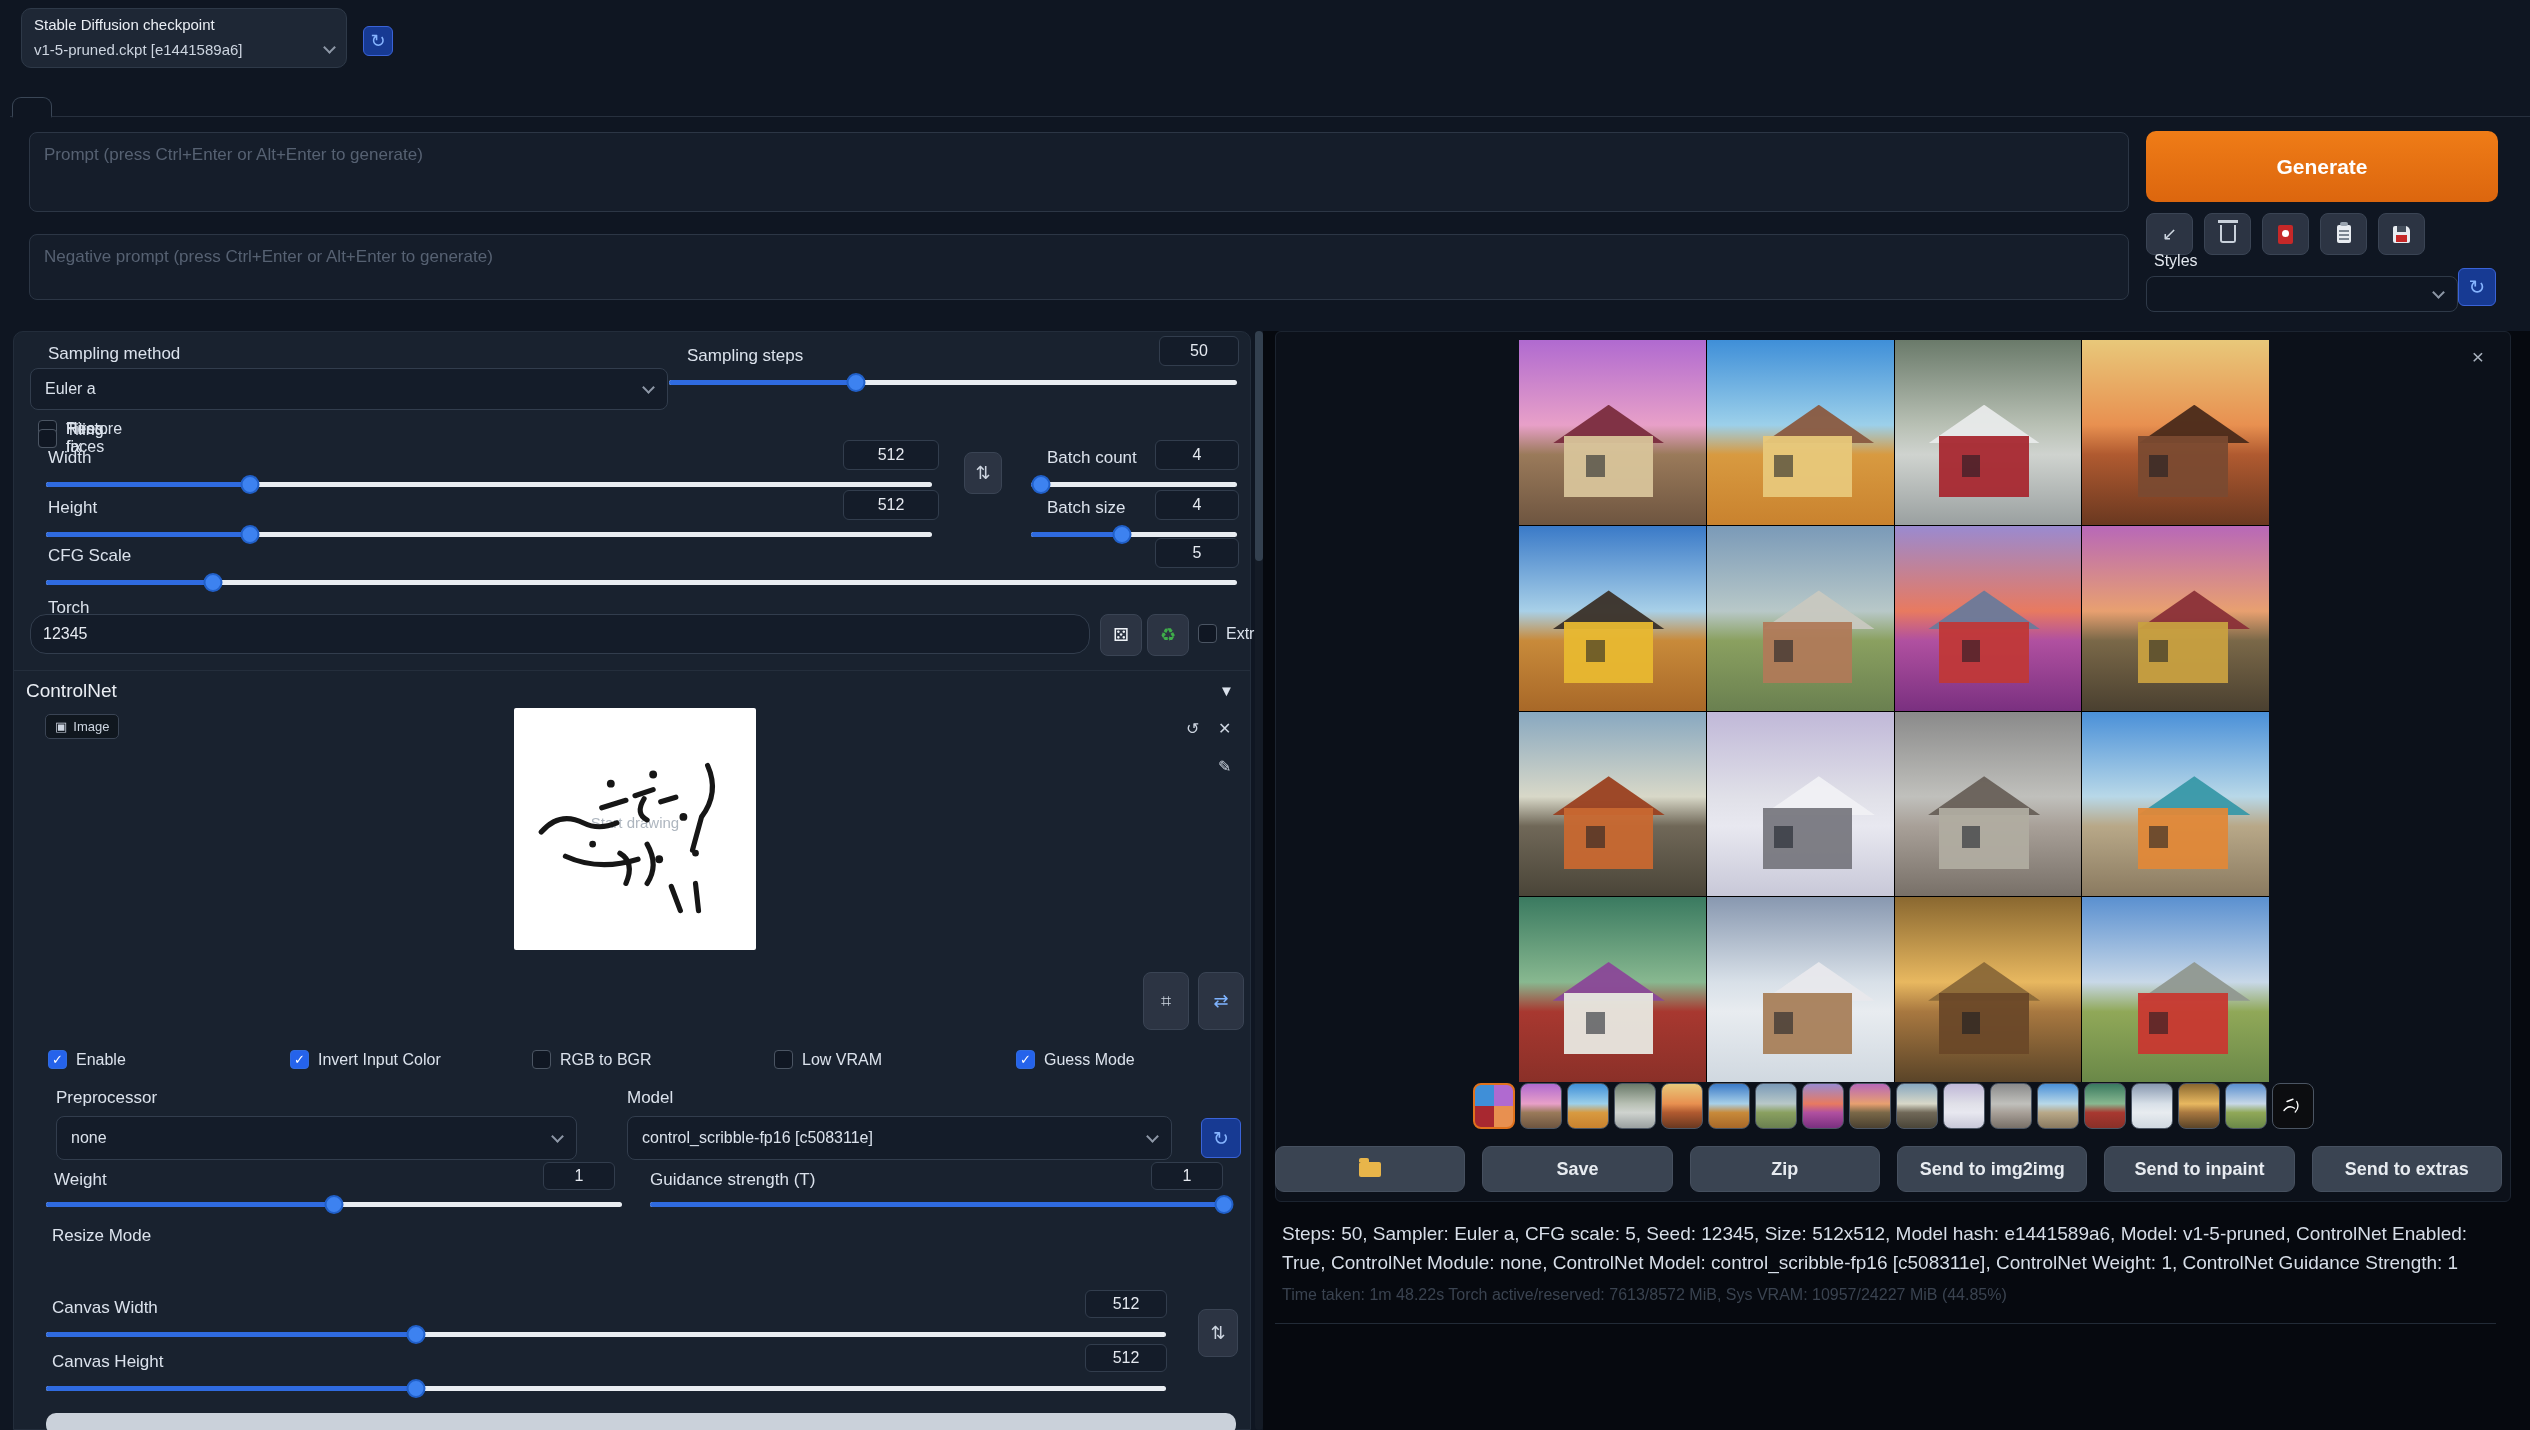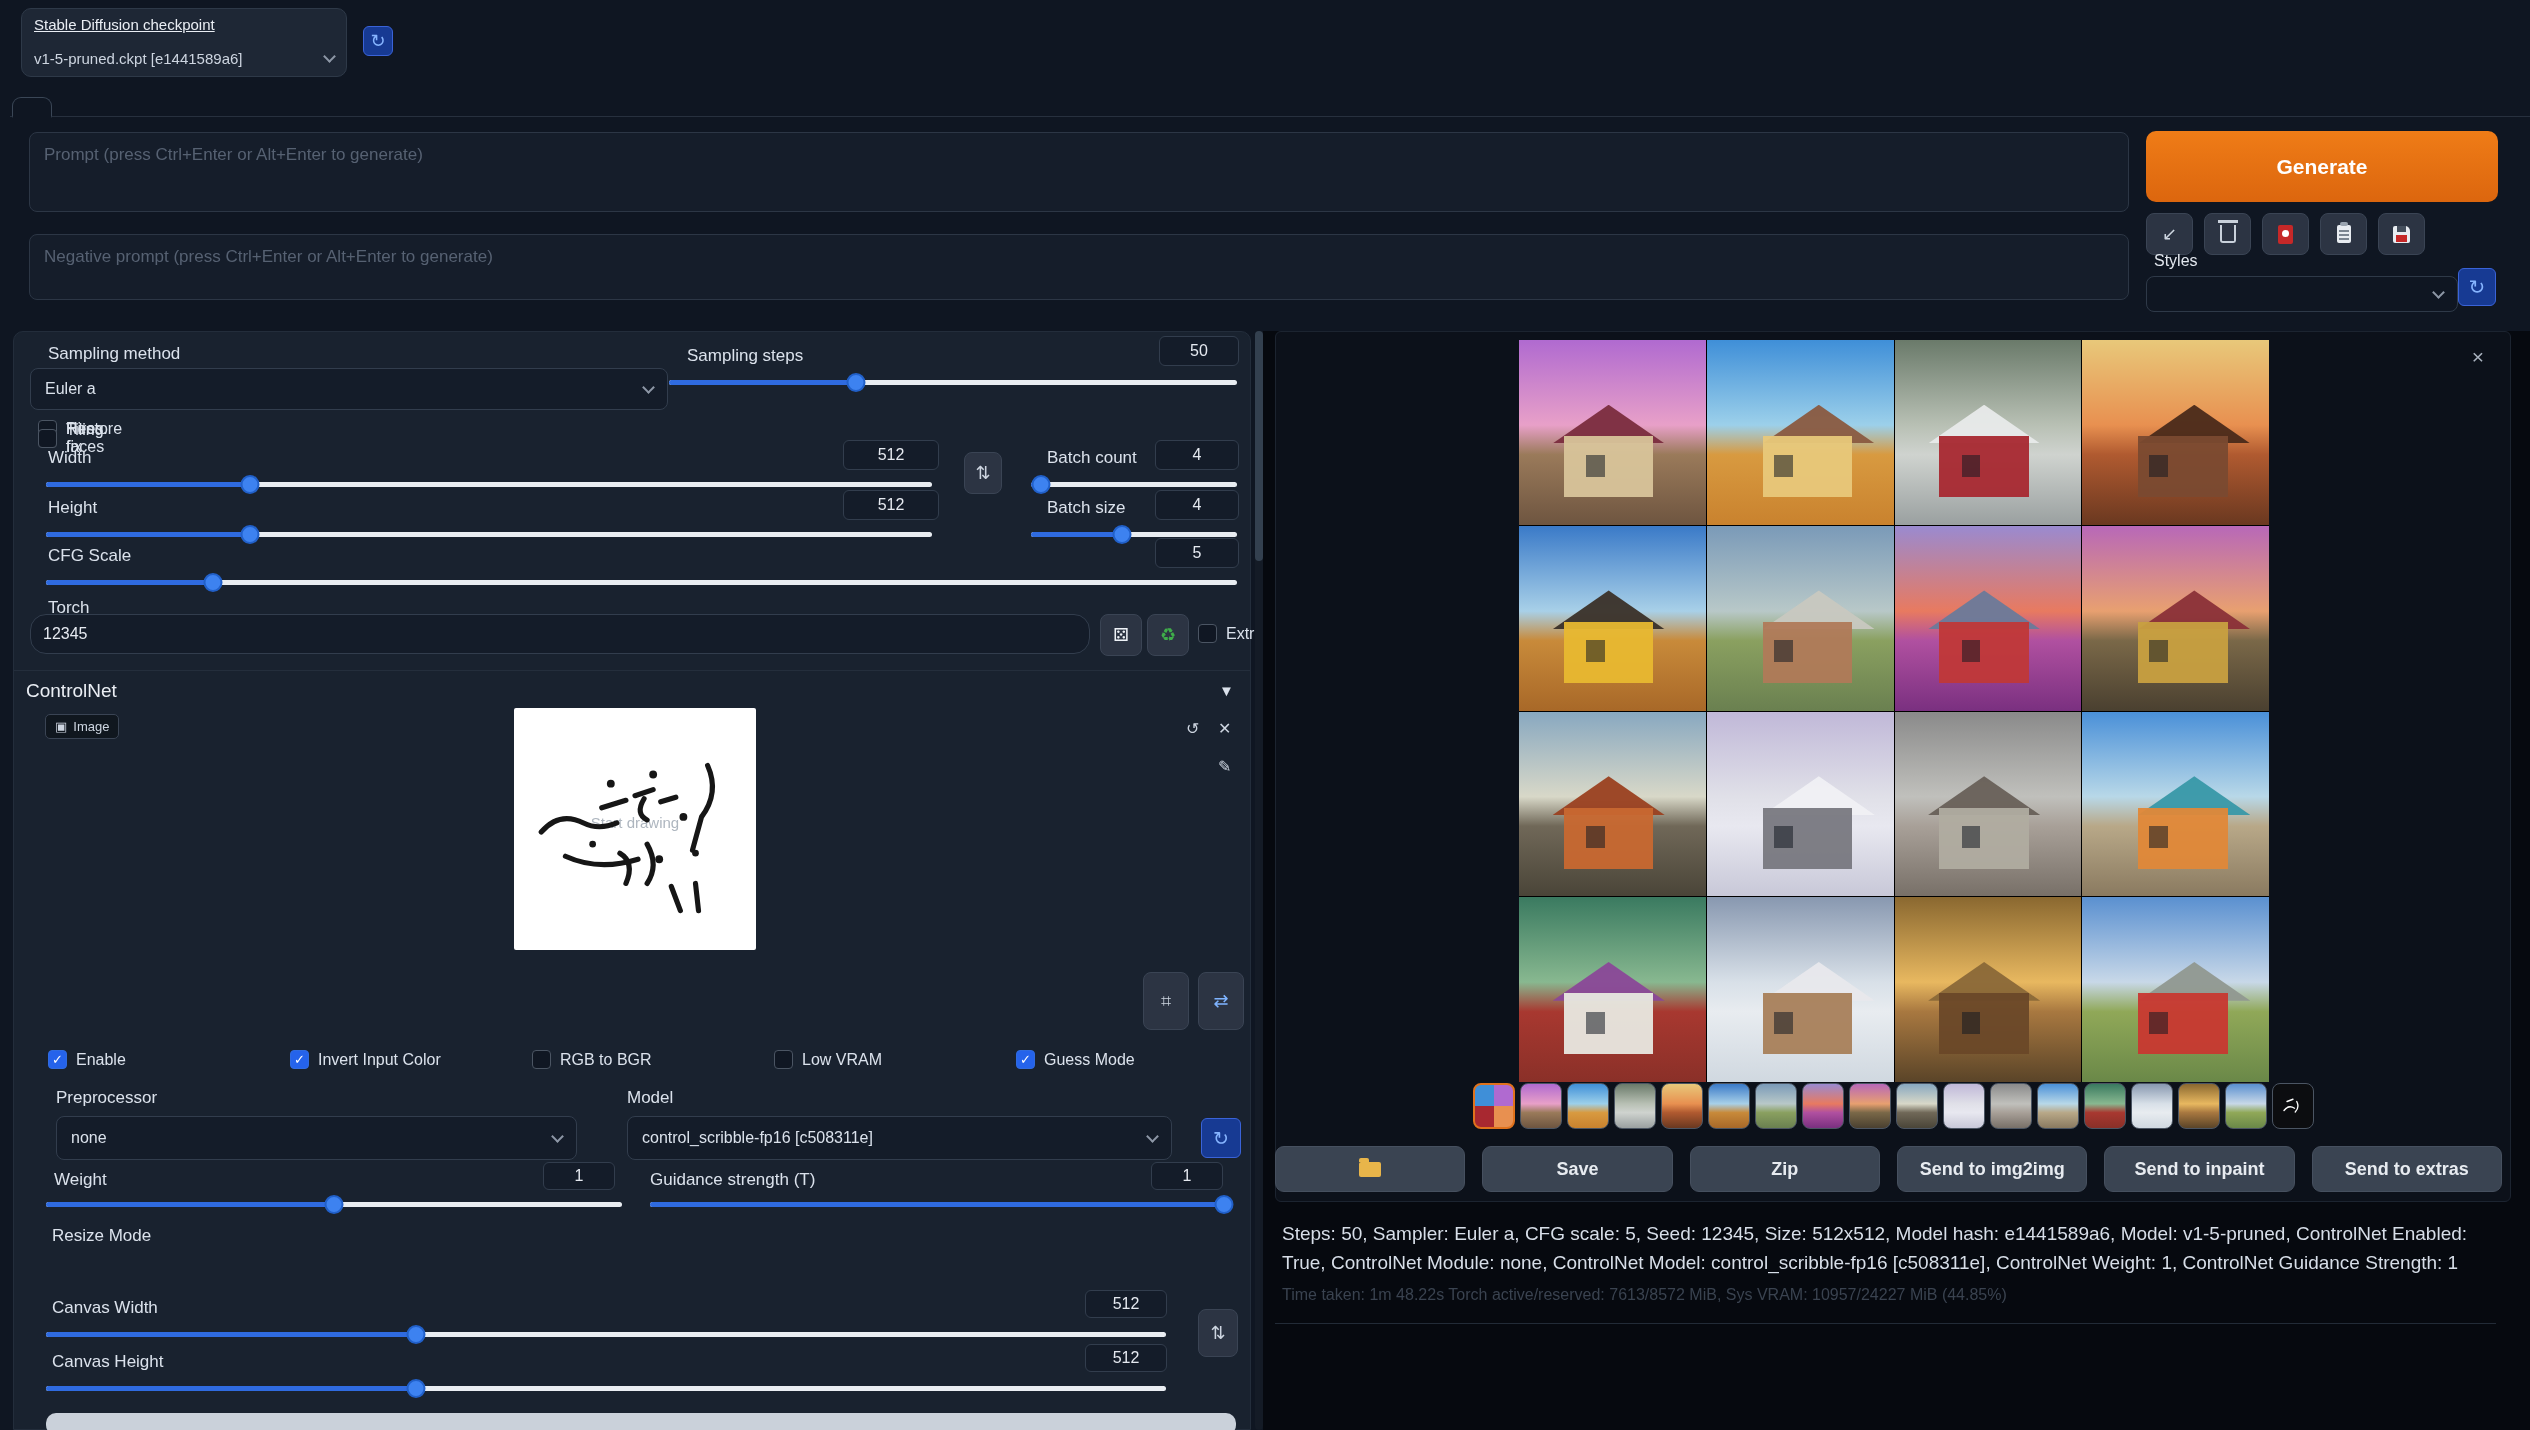--- a/index.html
+++ b/index.html
@@ -1,21 +1,21 @@
 <!DOCTYPE html>
 <html><head>
 <meta charset="utf-8">
 <style>
   html,body{margin:0;padding:0;background:#0a0e16;}
   *{box-sizing:border-box;font-family:"Liberation Sans",sans-serif;}
   #stage{position:relative;width:2530px;height:1430px;background:#0f1622;overflow:hidden;color:#e5e9f0;}
 
   
   .ckpt{position:absolute;left:21px;top:8px;width:326px;background:#1e2735;border:1px solid #2e3948;border-radius:10px;padding:7px 12px 9px;}
-  .ckpt-label{font-size:15px;color:#eaeef4;margin-bottom:17px;text-decoration:underline;}
+  .ckpt-label{font-size:15px;color:#eaeef4;margin-bottom:8px;}
   .ckpt-val{display:flex;justify-content:space-between;align-items:center;font-size:15px;color:#cdd5e0;}
   .chev{width:9px;height:9px;border-right:2px solid #8d97a6;border-bottom:2px solid #8d97a6;transform:rotate(45deg);margin-top:-4px;}
   .bluebtn{background:#173a93;border:1px solid #3a63d8;border-radius:6px;color:#86b4ff;display:flex;align-items:center;justify-content:center;}
   .ckpt-refresh{position:absolute;left:363px;top:26px;width:30px;height:30px;font-size:18px;}
 
   
   .tabs{position:absolute;left:10px;top:76px;right:0;height:41px;display:flex;gap:6px;border-bottom:1px solid #27303e;align-items:flex-end;padding-left:2px;}
   .tab{padding:9px 19px;font-size:19px;color:#98a2b1;white-space:nowrap;}
   .tab.active{border:1px solid #3a4656;border-bottom:2px solid #0f1622;border-radius:9px 9px 0 0;color:#f5f7fa;font-weight:700;margin-bottom:-2px;background:#0f1622;}
 

